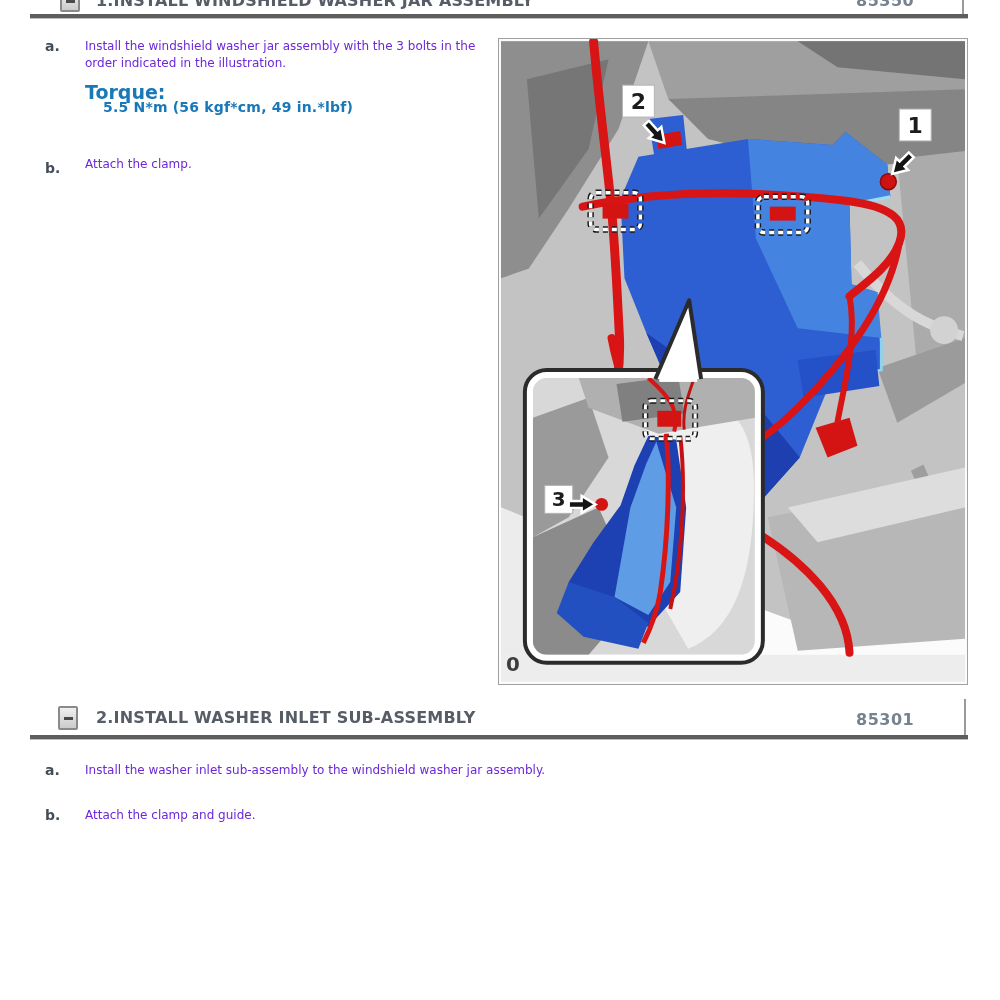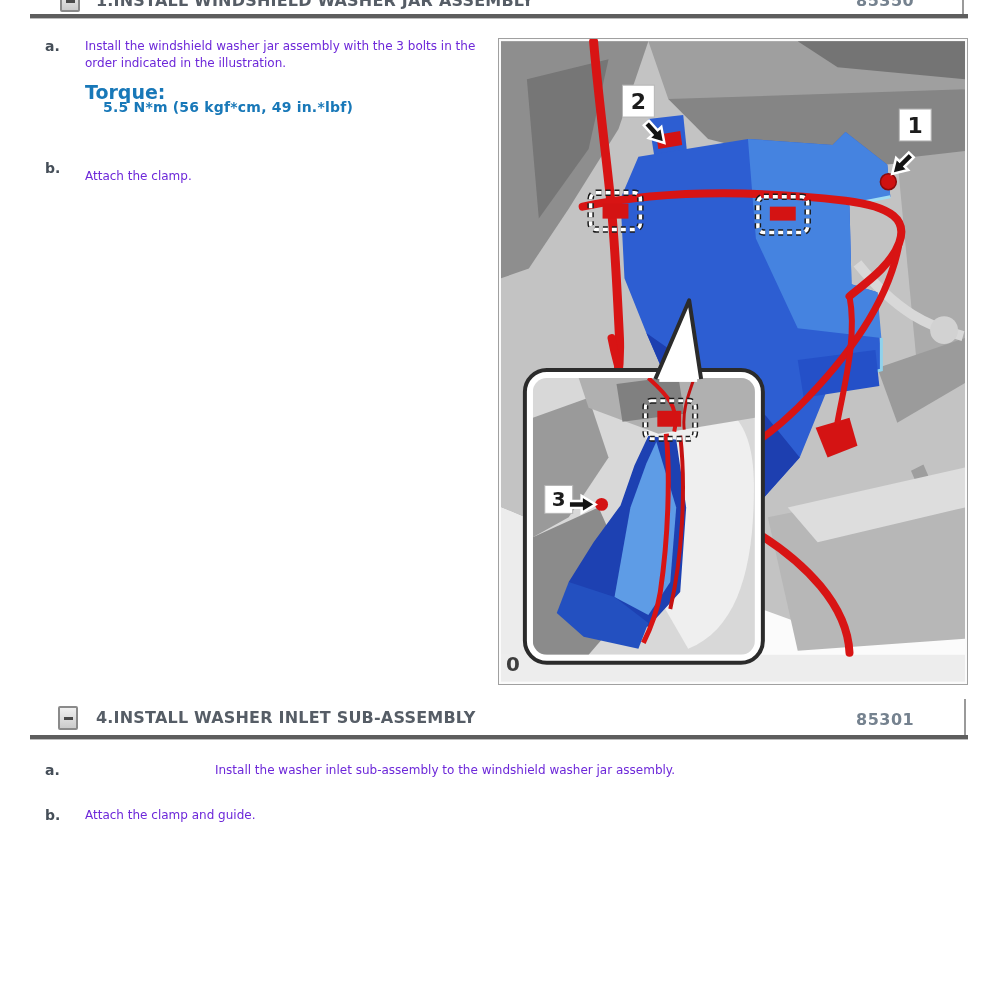--- a/index.html
+++ b/index.html
@@ -42,21 +42,21 @@
   <div class="abs vline" style="left:962px;top:0;width:2px;height:14px;"></div>
   <div class="abs rule" style="left:30px;top:14px;width:938px;height:4px;"></div>
 
   <div class="abs step-letter" style="left:45px;top:38px;">a.</div>
   <div class="abs step-text" style="left:85px;top:38px;width:404px;">Install the windshield washer jar assembly with the 3 bolts in the order indicated in the illustration.</div>
 
   <div class="abs torque-label" style="left:85px;top:81px;">Torque:</div>
   <div class="abs torque-value" style="left:103px;top:99px;">5.5 N*m (56 kgf*cm, 49 in.*lbf)</div>
 
   <div class="abs step-letter" style="left:45px;top:160px;">b.</div>
-  <div class="abs step-text" style="left:85px;top:168px;">Attach the clamp.</div>
+  <div class="abs step-text" style="left:85px;top:156px;">Attach the clamp.</div>
 
   <div class="abs" id="figure-box">
     <svg viewBox="0 0 470 647">
       <defs>
         <polygon id="arrow" points="0,-3.5 13,-3.5 13,-8.5 27,0 13,8.5 13,3.5 0,3.5"></polygon>
         <clipPath id="insetClip">
             <rect x="34" y="340" width="223" height="278" rx="14"></rect>
           </clipPath>
       </defs>
 
@@ -171,24 +171,24 @@
         <path d="M157,341 L191,262 L203,341" fill="none" stroke="#2b2b2b" stroke-width="4" stroke-linejoin="round"></path>
       </g>
 
       <text x="7" y="634" font-size="20" font-weight="bold" fill="#3d3d3d">0</text>
     </svg>
   </div>
 
   <div class="abs collapse-btn" style="left:58px;top:706px;height:24px;">
     <span class="dash"></span>
   </div>
-  <div class="abs sec-title" style="left:96px;top:708px;">4.INSTALL WASHER INLET SUB-ASSEMBLY</div>
+  <div class="abs sec-title" style="left:96px;top:708px;">2.INSTALL WASHER INLET SUB-ASSEMBLY</div>
   <div class="abs sec-code" style="left:856px;top:710px;text-align:center;">85301</div>
   <div class="abs vline" style="left:964px;top:699px;width:2px;height:37px;"></div>
   <div class="abs rule" style="left:30px;top:735px;width:938px;height:4px;"></div>
 
   <div class="abs step-letter" style="left:45px;top:762px;">a.</div>
-  <div class="abs step-text" style="left:85px;top:762px;width:720px;text-align:center;">Install the washer inlet sub-assembly to the windshield washer jar assembly.</div>
+  <div class="abs step-text" style="left:85px;top:762px;width:720px;">Install the washer inlet sub-assembly to the windshield washer jar assembly.</div>
 
   <div class="abs step-letter" style="left:45px;top:807px;">b.</div>
   <div class="abs step-text" style="left:85px;top:807px;">Attach the clamp and guide.</div>
 
 </div>
 
 </body></html>

